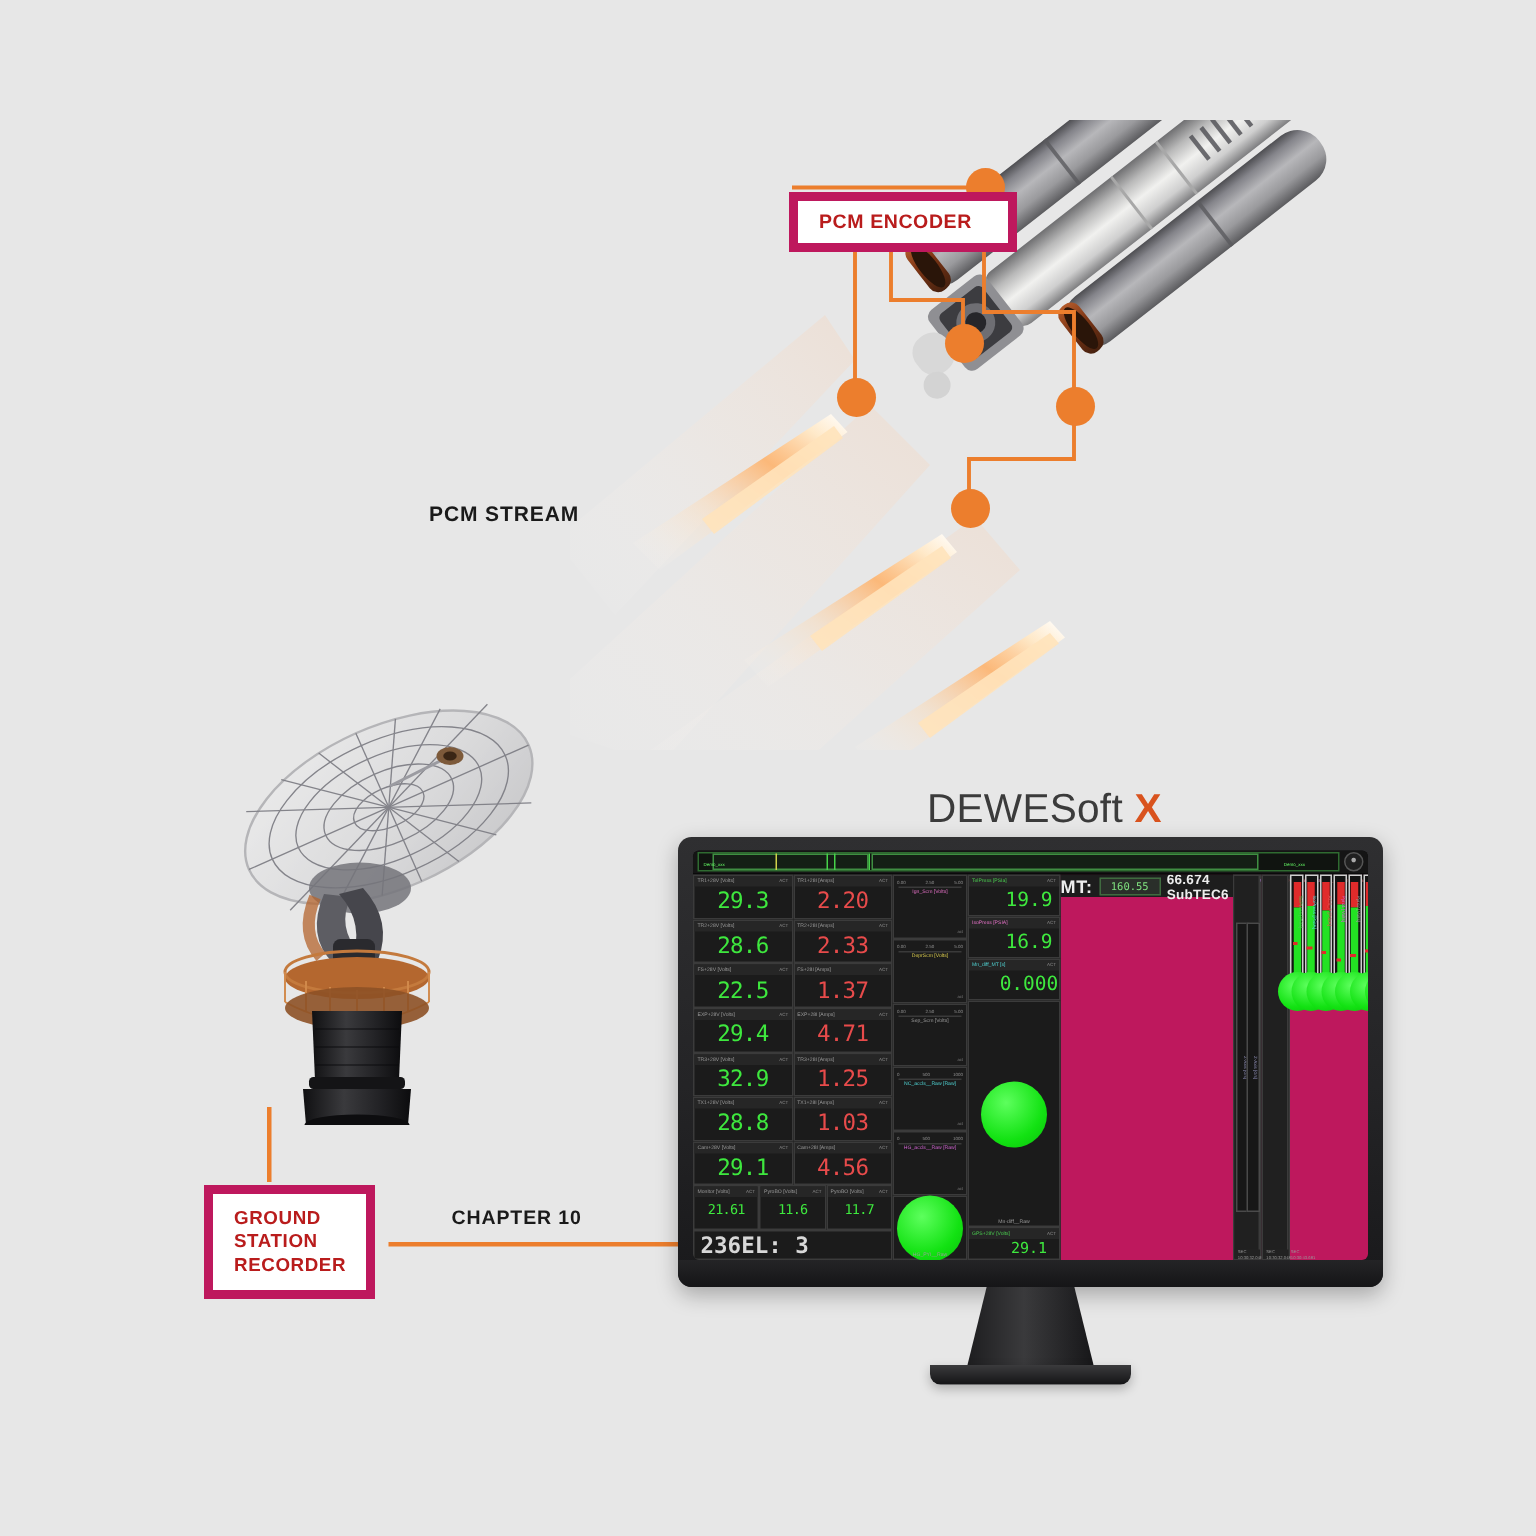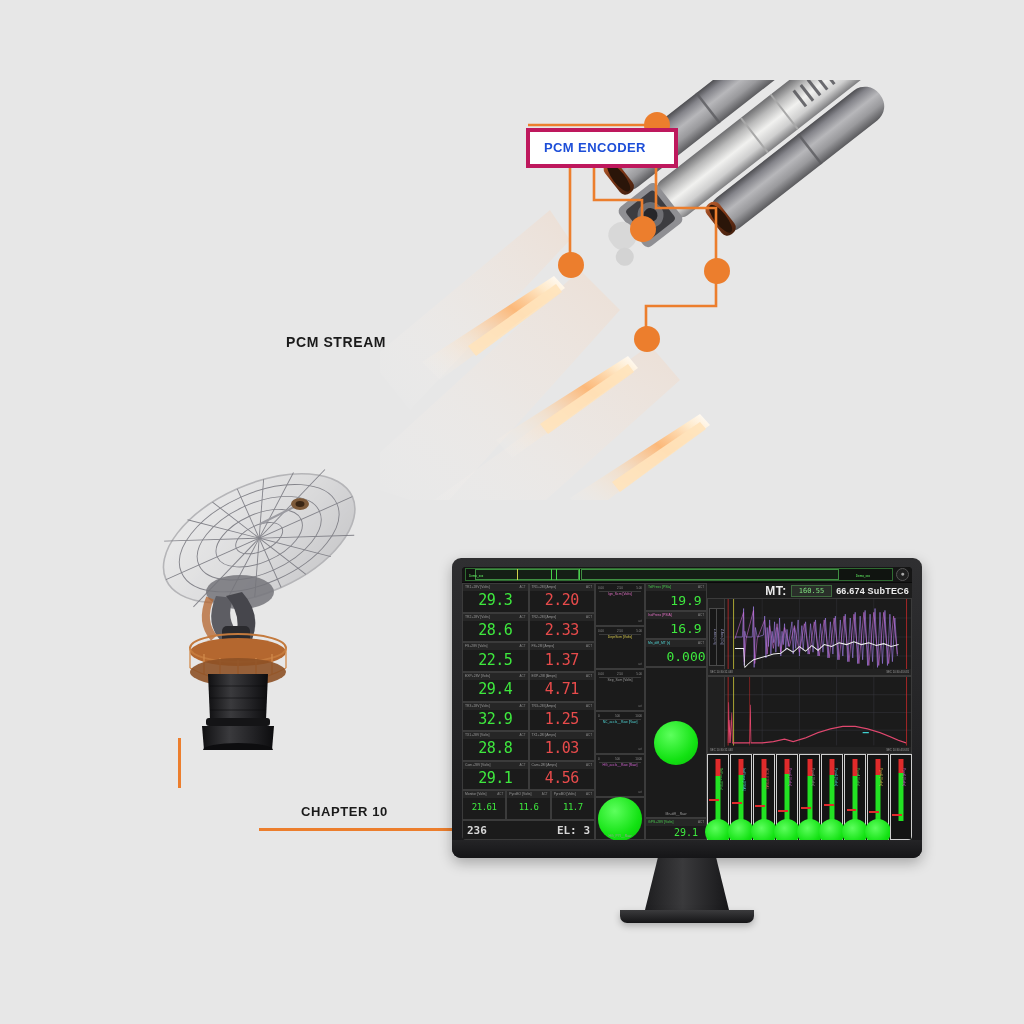--- a/index.html
+++ b/index.html
@@ -6,23 +6,23 @@
   body{
     width:1024px;height:1024px;overflow:hidden;
     background:#e7e7e7;
     font-family:"Liberation Sans",sans-serif;
     position:relative;
   }
   .stage{position:absolute;inset:0;}
 
   
   .callout{
-    position:absolute;background:#ffffff;border:4px solid #be185d;
+    position:absolute;background:#ffffff;border:6px solid #be185d;
     box-sizing:border-box;display:flex;align-items:center;
-    font-weight:bold;color:#1d4ed8;letter-spacing:.4px;
+    font-weight:bold;color:#b91c1c;letter-spacing:.4px;
   }
   .callout .ctext{padding:0 14px;line-height:1.22;}
 
   
   .plainlabel{
     position:absolute;font-weight:bold;color:#1a1a1a;letter-spacing:.6px;
   }
 
   .orangeline{position:absolute;background:#ec7e2d;}
 
@@ -117,22 +117,22 @@
   .lab-cyan{color:#4fd3d3;}
   .lab-pink{color:#e26fc4;}
   .lab-yellow{color:#d4c64c;}
   .lab-grey{color:#9a9a9a;}
   .lab-magenta{color:#cf62cf;}
 
   .drow.small .dcell .dval{font-size:9px;margin-top:4px;}
 
   .statusbar{
     height:18px;flex:0 0 18px;background:#1b1b1b;border:1px solid #3b3b3b;
-    display:flex;align-items:center;color:#d8d8d8;font-size:11px;font-weight:bold;
-    font-family:"DejaVu Sans Mono",monospace;padding:0 4px;justify-content:space-between;
+    display:flex;align-items:center;color:#d8d8d8;font-size:15px;font-weight:bold;
+    font-family:"DejaVu Sans Mono",monospace;padding:0 4px;
   }
 
   
   .col-bars{width:50px;flex:0 0 50px;display:flex;flex-direction:column;background:#141414;}
   .hbar{
     flex:1;border:1px solid #3b3b3b;background:#1b1b1b;position:relative;margin:0;
     min-height:0;
   }
   .hbar .ticks{
     position:absolute;top:2px;left:2px;right:2px;height:5px;
@@ -161,21 +161,21 @@
     flex:1;border:1px solid #3b3b3b;background:#1b1b1b;position:relative;
     display:flex;align-items:center;justify-content:center;min-height:0;
   }
   .led{
     width:44px;height:44px;border-radius:50%;
     background:radial-gradient(circle at 38% 32%,#5dff5d,#12e212 62%,#0bbd0b 100%);
   }
   .ledname{position:absolute;bottom:1px;left:0;right:0;text-align:center;font-size:3.4px;color:#9a9a9a;}
 
   
-  .col-right{flex:1;display:flex;flex-direction:column;background:#14532d;min-width:0;}
+  .col-right{flex:1;display:flex;flex-direction:row;background:#be185d;min-width:0;}
   .topstrip{height:15px;flex:0 0 15px;background:#1d1d1d;display:flex;align-items:center;justify-content:flex-end;gap:4px;padding-right:3px;}
   .mt-label{color:#ededed;font-size:12px;font-weight:bold;letter-spacing:.5px;}
   .mt-val{background:#2a2f2a;border:1px solid #3f6b3f;color:#7fe07f;font-size:7px;
           font-family:"DejaVu Sans Mono",monospace;padding:1px 7px;}
   .mt-title{color:#ededed;font-size:9px;font-weight:bold;letter-spacing:.2px;}
 
   .recorder{flex:1;position:relative;border:1px solid #3b3b3b;background:#1b1b1b;min-height:0;display:flex;}
   .rec-title{position:absolute;top:1px;left:0;right:0;text-align:center;font-size:3.6px;color:#c8c8c8;}
   .rec-head{position:absolute;top:1px;left:2px;font-size:3.2px;color:#c85a5a;white-space:nowrap;}
   .rec-head.p{color:#b07ad8;}
@@ -422,24 +422,32 @@
           <line x1="100" y1="266" x2="156" y2="266"></line>
           <line x1="100" y1="278" x2="156" y2="278"></line>
           <line x1="100" y1="290" x2="156" y2="290"></line>
         </g>
       </g>
     </svg>
   </div>
 
   <div class="orangeline" style="left:178px;top:738px;width:3px;height:50px;"></div>
 
+  <div class="callout" style="left:136px;top:790px;width:114px;height:76px;font-size:12.5px;">
+    <span class="ctext" style="white-space:pre-line;">GROUND
+STATION
+RECORDER</span>
+  </div>
 
   <div class="plainlabel" style="left:301px;top:804px;font-size:13px;">CHAPTER 10</div>
   <div class="orangeline" style="left:259px;top:828px;width:199px;height:3px;"></div>
 
+  <div class="brand" style="left:618px;top:524px;">
+    <span>DEWESoft</span><span> </span><span class="xmark">X</span>
+  </div>
 
   <div class="monitor">
     <div class="mon-bezel"></div>
 
     <div class="mon-screen">
 
       <div class="scr-top">
         <div class="overview">
           <div class="ov-sel" style="left:2%;width:24%;"></div>
           <div class="ov-sel" style="left:27%;width:60%;"></div>

